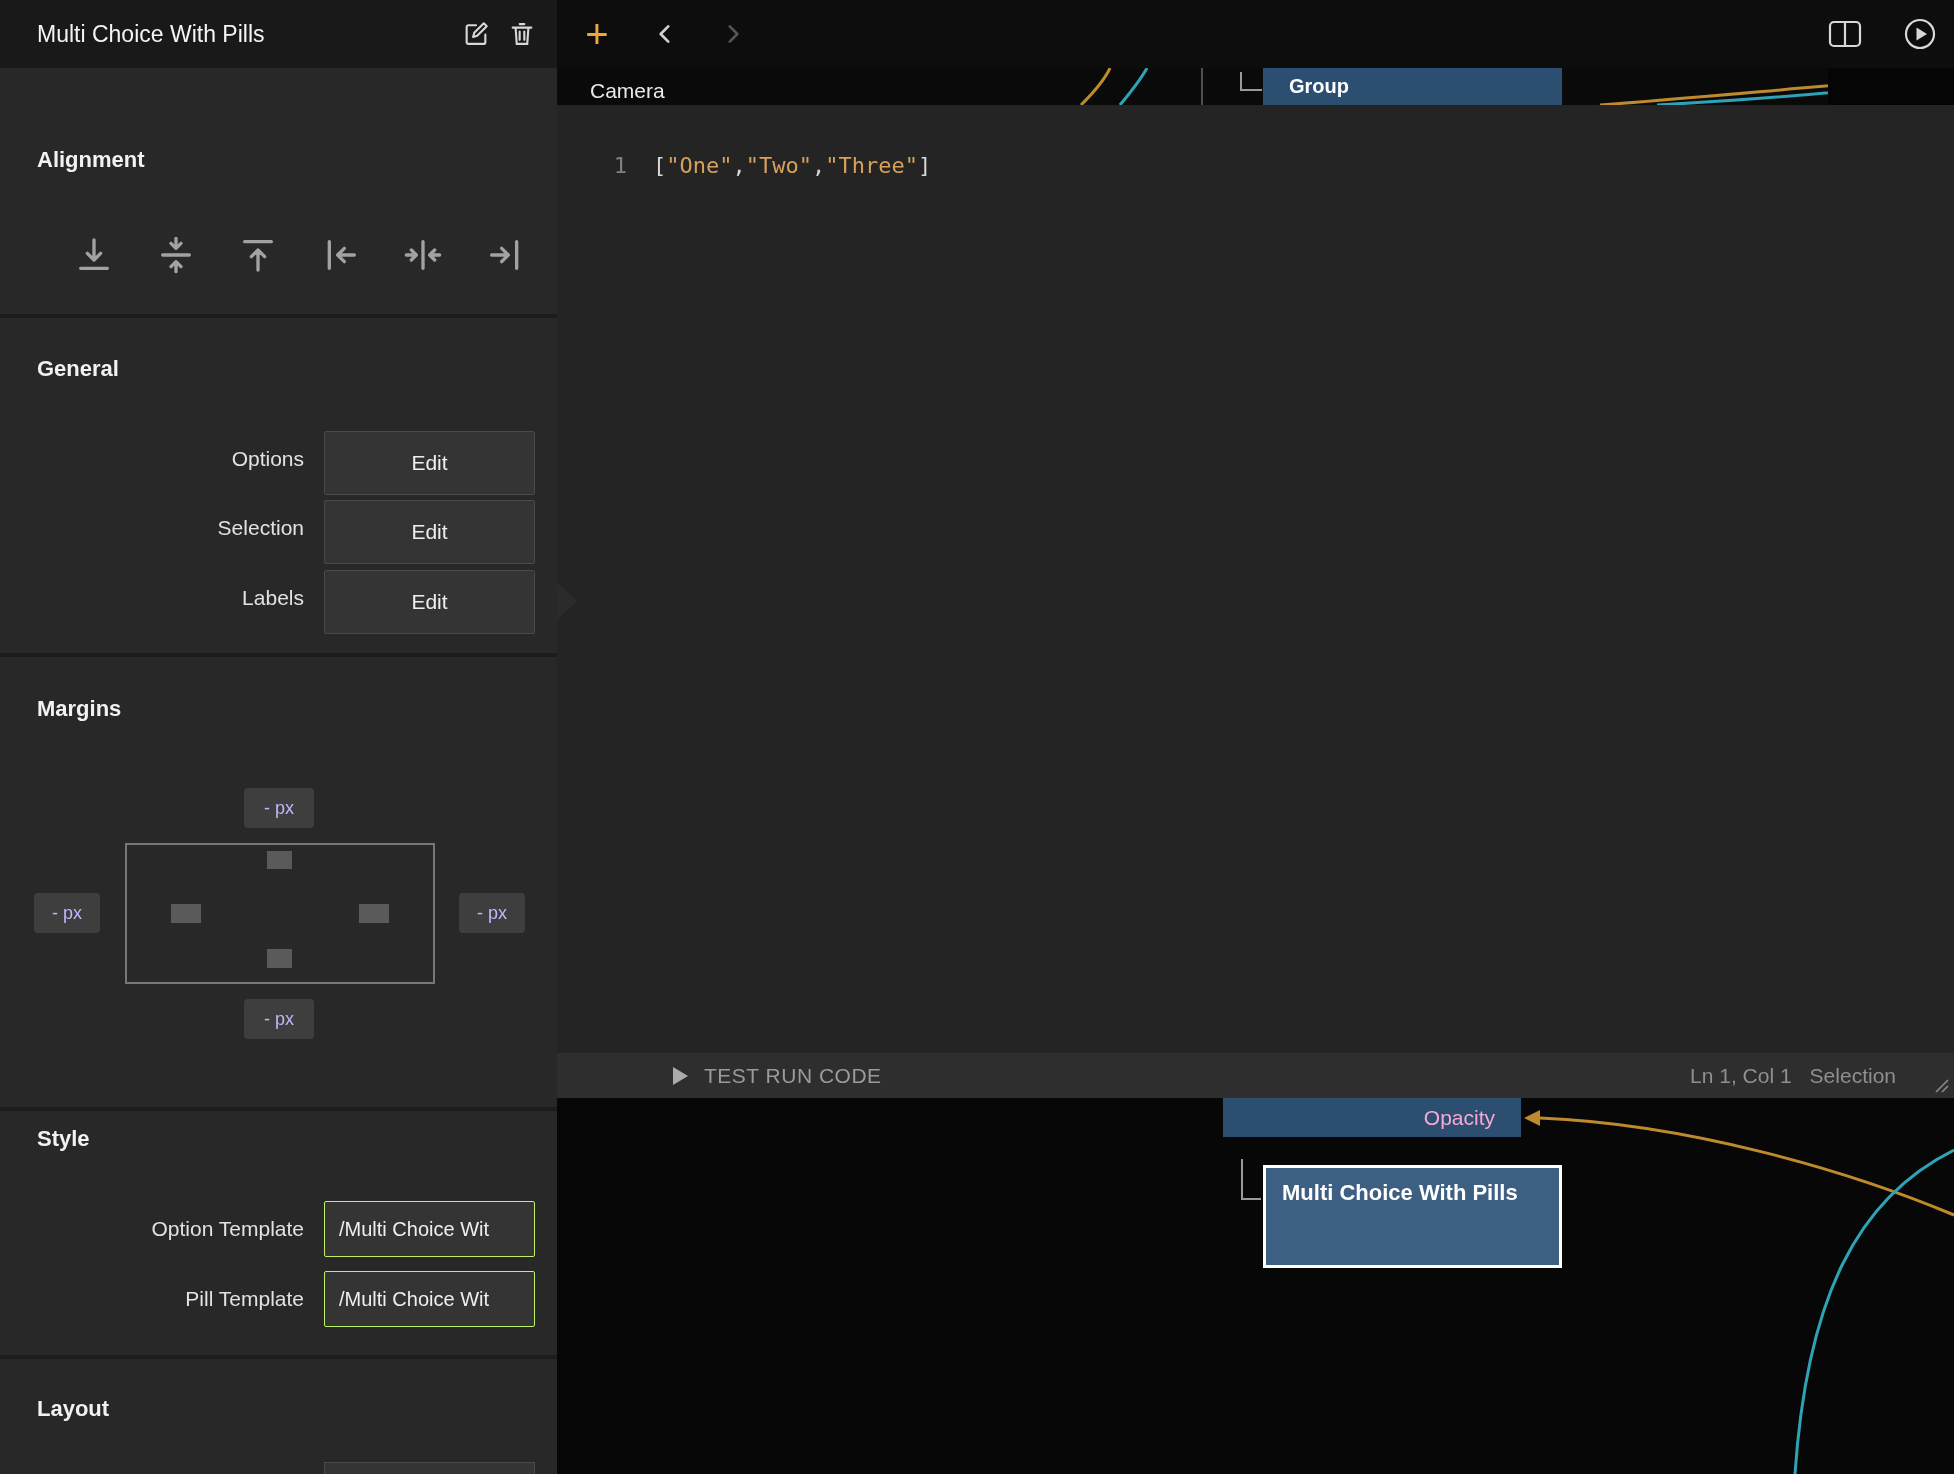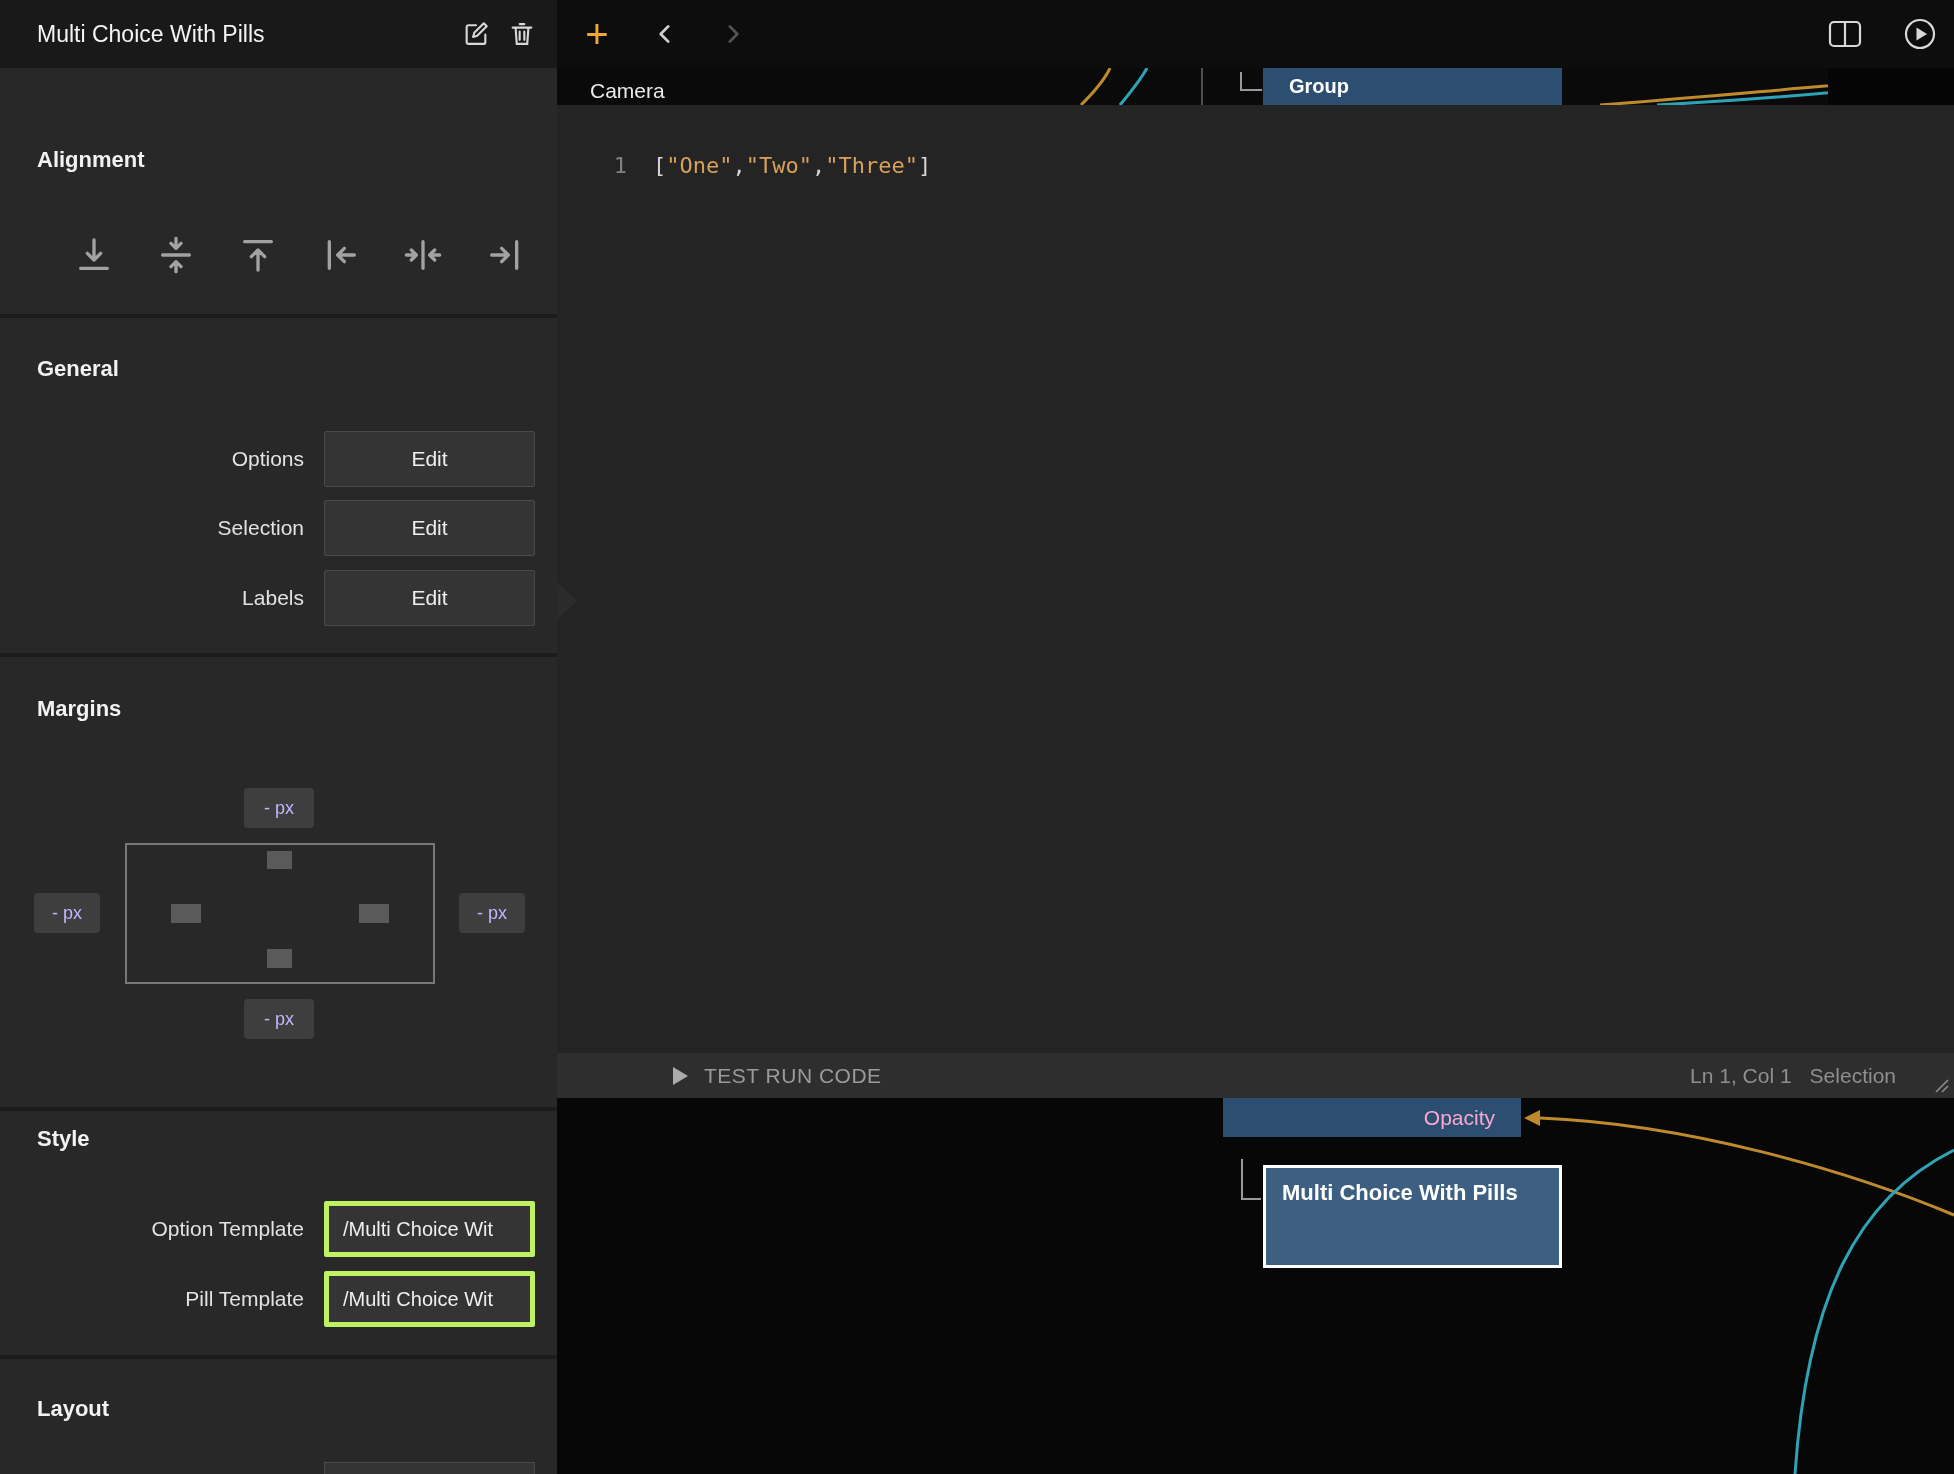--- a/index.html
+++ b/index.html
@@ -12,26 +12,26 @@
   .insp-title{margin-left:37px;flex:1;font-size:23px;color:#f4f4f4;font-weight:400;
               white-space:nowrap;overflow:hidden;}
   .hdr-icon{width:46px;height:46px;display:flex;align-items:center;justify-content:center;cursor:pointer;}
   .section-title{position:absolute;left:37px;font-size:22px;font-weight:700;color:#f2f2f2;}
   .divider{position:absolute;left:0;width:557px;height:4px;background:#1c1c1c;}
   .align-row{position:absolute;left:72px;top:231px;width:455px;height:48px;
              display:flex;justify-content:space-between;}
   .align-btn{width:44px;height:48px;display:flex;align-items:center;justify-content:center;cursor:pointer;}
   .prop-label{position:absolute;right:253px;font-size:21px;color:#e2e2e2;white-space:nowrap;
               transform:translateY(-50%);}
-  .edit-btn{position:absolute;left:324px;width:211px;height:56px;background:#343434;
+  .edit-btn{position:absolute;left:324px;width:211px;height:64px;background:#343434;
             border:1px solid #4a4a4a;border-radius:2px;color:#efefef;font-size:21px;
             font-family:"Liberation Sans",sans-serif;display:flex;align-items:center;justify-content:center;
             box-sizing:border-box;cursor:pointer;}
   .tmpl-field{position:absolute;left:324px;width:211px;height:56px;background:#343434;
-              border:5px solid #bef264;border-radius:2px;color:#efefef;font-size:20px;
+              border:1px solid #bef264;border-radius:2px;color:#efefef;font-size:20px;
               display:flex;align-items:center;padding:0 14px;box-sizing:border-box;
               white-space:nowrap;overflow:hidden;cursor:pointer;}
   .chip{position:absolute;height:40px;background:#3e3e3e;border-radius:4px;color:#c4b5fd;
         font-size:18px;display:flex;align-items:center;justify-content:center;cursor:pointer;}
   .margin-box{position:absolute;left:125px;top:843px;width:310px;height:141px;
               border:2px solid #787878;box-sizing:border-box;}
   .m-handle{position:absolute;background:#5a5a5a;}
   .partial-btn{position:absolute;left:324px;top:1462px;width:211px;height:14px;background:#343434;
                border:1px solid #4a4a4a;box-sizing:border-box;}
   

